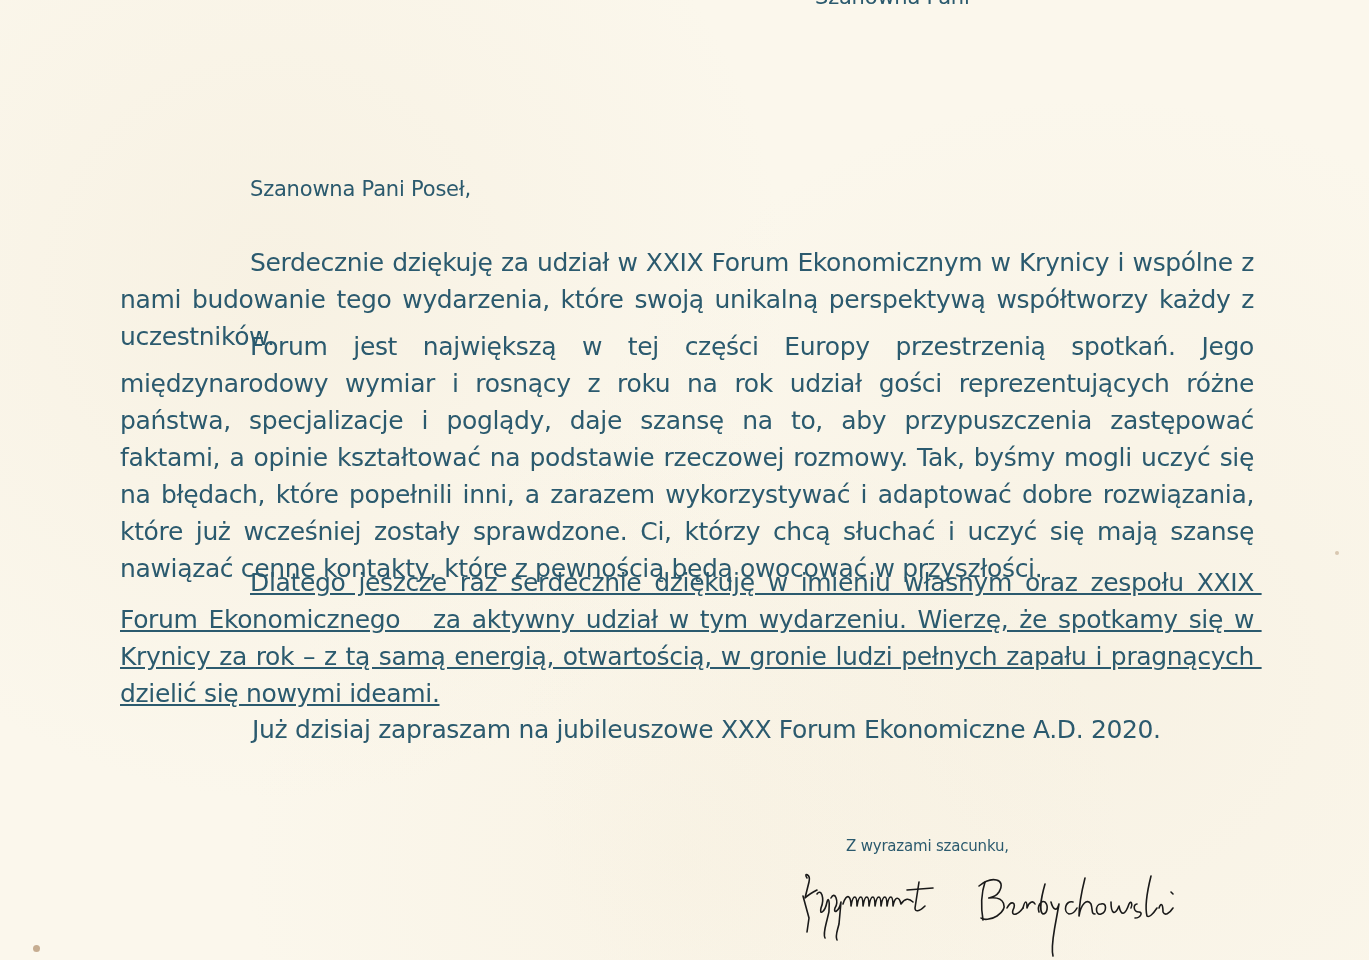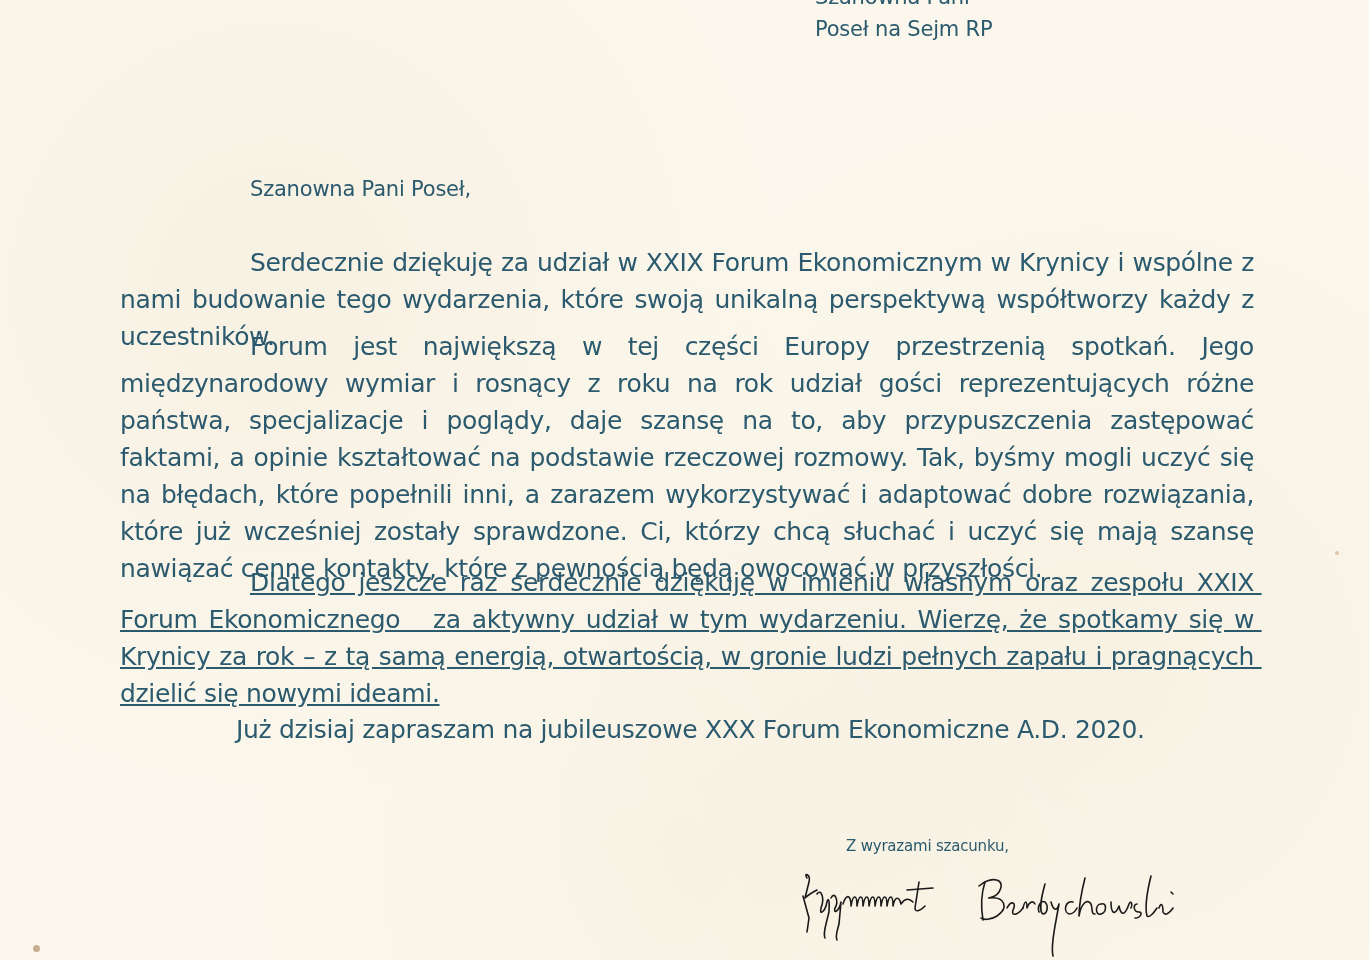--- a/index.html
+++ b/index.html
@@ -47,21 +47,21 @@
       letter-spacing: -0.35px;
       word-spacing: 0px;
     }
     .body-text .indent {
       display: inline-block;
       width: 130px;
     }
     .p1 { top: 244px; }
     .p2 { top: 328px; }
     .p3 { top: 564px; text-decoration: underline; }
-    .p4 { top: 711px; left: 236px; width: auto; text-align: right; white-space: nowrap; }
+    .p4 { top: 711px; left: 252px; width: auto; text-align: right; white-space: nowrap; }
     .closing {
       position: absolute;
       left: 846px;
       top: 831px;
       font-size: 15px;
       line-height: 30px;
       letter-spacing: -0.2px;
     }
     .signature {
       position: absolute;
@@ -75,21 +75,20 @@
       border-radius: 50%;
       background: #b99a7a;
       opacity: 0.8;
     }
   </style>
 </head>
 <body>
 
 <div class="recipient">
   <div>Szanowna Pani</div>
-  <div>Poseł na Sejm RP</div>
 </div>
 
 <div class="salutation">Szanowna Pani Poseł,</div>
 
 <div class="body-text p1">
   <span class="indent"></span><span>Serdecznie dziękuję za udział w XXIX Forum Ekonomicznym w Krynicy i wspólne z nami budowanie tego wydarzenia, które swoją unikalną perspektywą współtworzy każdy z uczestników.</span>
 </div>
 
 <div class="body-text p2">
   <span class="indent"></span><span>Forum jest największą w tej części Europy przestrzenią spotkań. Jego międzynarodowy wymiar i rosnący z roku na rok udział gości reprezentujących różne państwa, specjalizacje i poglądy, daje szansę na to, aby przypuszczenia zastępować faktami, a opinie kształtować na podstawie rzeczowej rozmowy. Tak, byśmy mogli uczyć się na błędach, które popełnili inni, a zarazem wykorzystywać i adaptować dobre rozwiązania, które już wcześniej zostały sprawdzone. Ci, którzy chcą słuchać i uczyć się mają szansę nawiązać cenne kontakty, które z pewnością będą owocować w przyszłości.</span>

